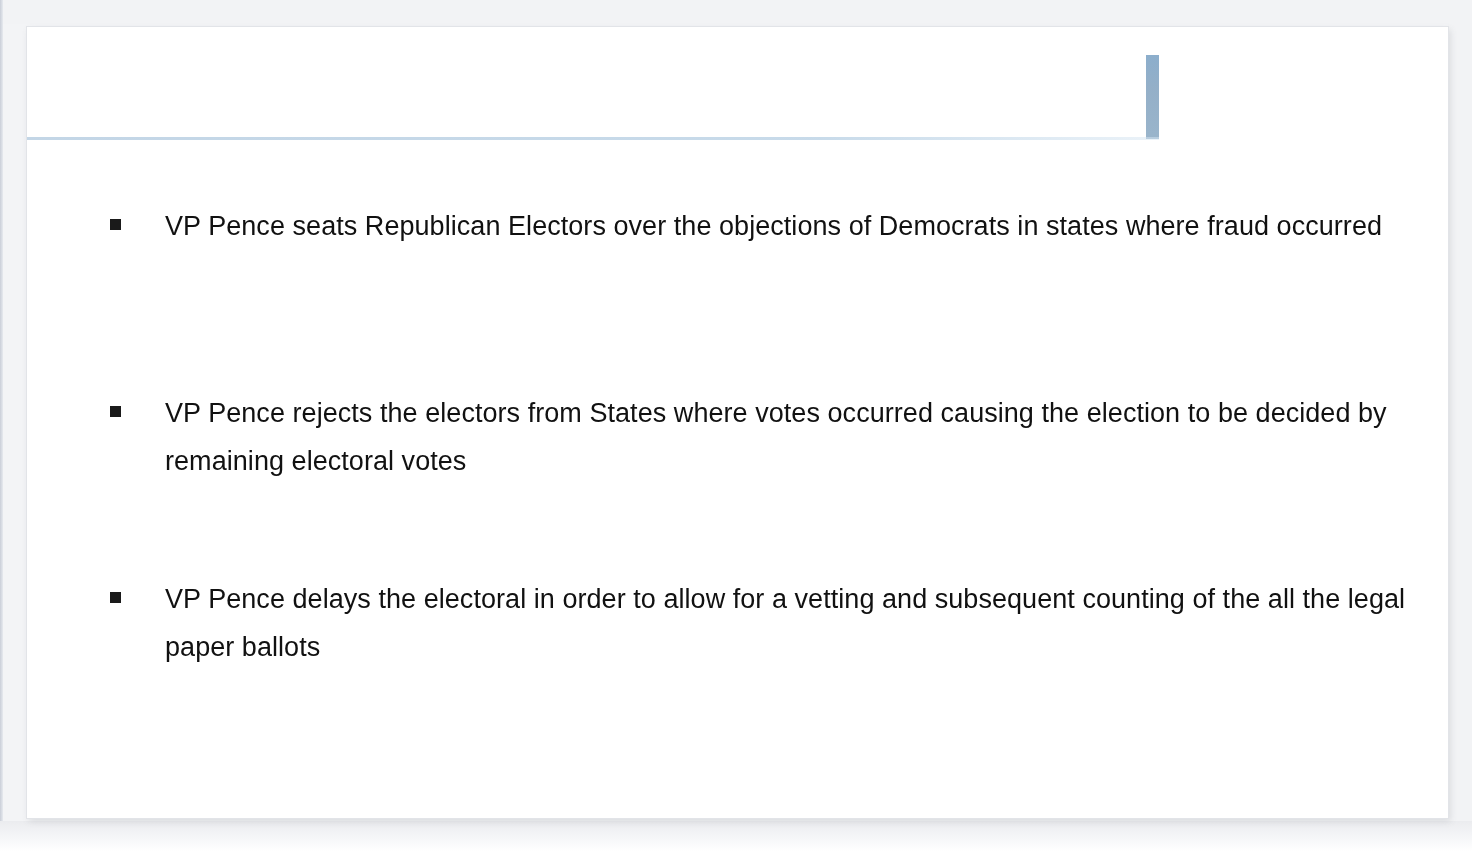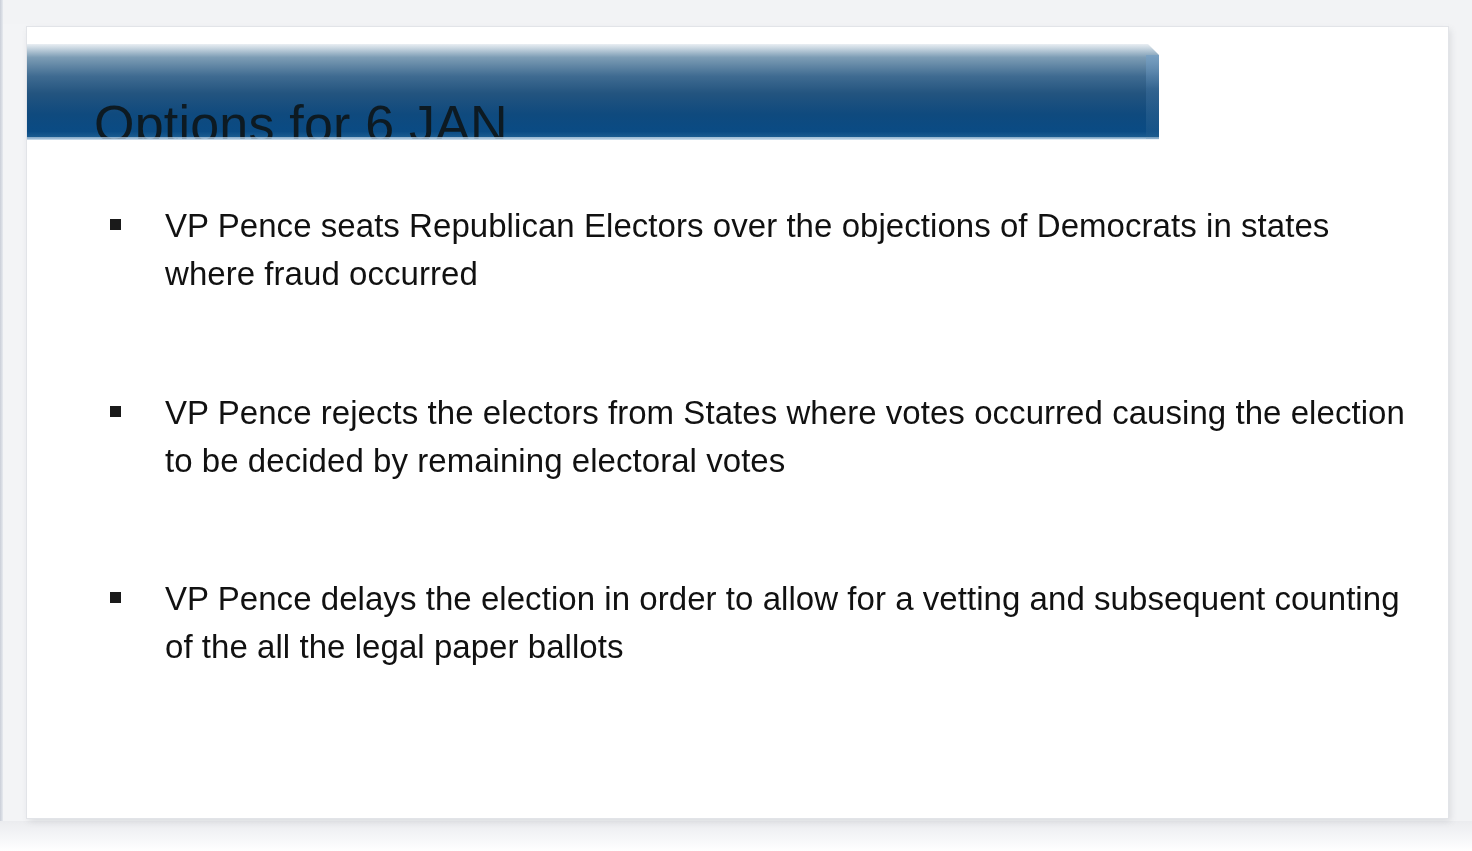--- a/index.html
+++ b/index.html
@@ -136,58 +136,55 @@
     top: 17px;
     width: 11px;
     height: 11px;
     background: #1a1a1a;
   }
   .bullet-text {
     position: absolute;
     left: 138px;
     top: 0px;
     width: 1250px;
-    font-size: 33px;
+    font-size: 27px;
     line-height: 48px;
     color: #111111;
     font-weight: 400;
     letter-spacing: 0.05px;
   }
 </style>
 </head>
 <body>
 
 <div id="viewer">
 
   <div id="viewer-top-pane"></div>
   <div id="viewer-left-rule"></div>
   <div id="viewer-right-pane"></div>
   <div id="viewer-bottom-pane"></div>
 
   <div id="slide">
 
-    <div id="title-banner">
-      <div id="title-text">Options for 6 JAN</div>
-    </div>
     <div id="title-banner-edge"></div>
     <div id="title-banner-underline"></div>
 
     <div id="body-list">
 
       <div class="bullet-row" style="top:0px;">
         <span class="bullet-marker"></span>
         <div class="bullet-text">VP Pence seats Republican Electors over the objections of Democrats in states where fraud occurred</div>
       </div>
 
       <div class="bullet-row" style="top:187px;">
         <span class="bullet-marker"></span>
         <div class="bullet-text">VP Pence rejects the electors from States where votes occurred causing the election to be decided by remaining electoral votes</div>
       </div>
 
       <div class="bullet-row" style="top:373px;">
         <span class="bullet-marker"></span>
-        <div class="bullet-text">VP Pence delays the election in order to allow for a vetting and subsequent counting of the all the legal paper ballots</div>
+        <div class="bullet-text">VP Pence delays the electoral in order to allow for a vetting and subsequent counting of the all the legal paper ballots</div>
       </div>
 
     </div>
 
   </div>
 </div>
 
 </body></html>

